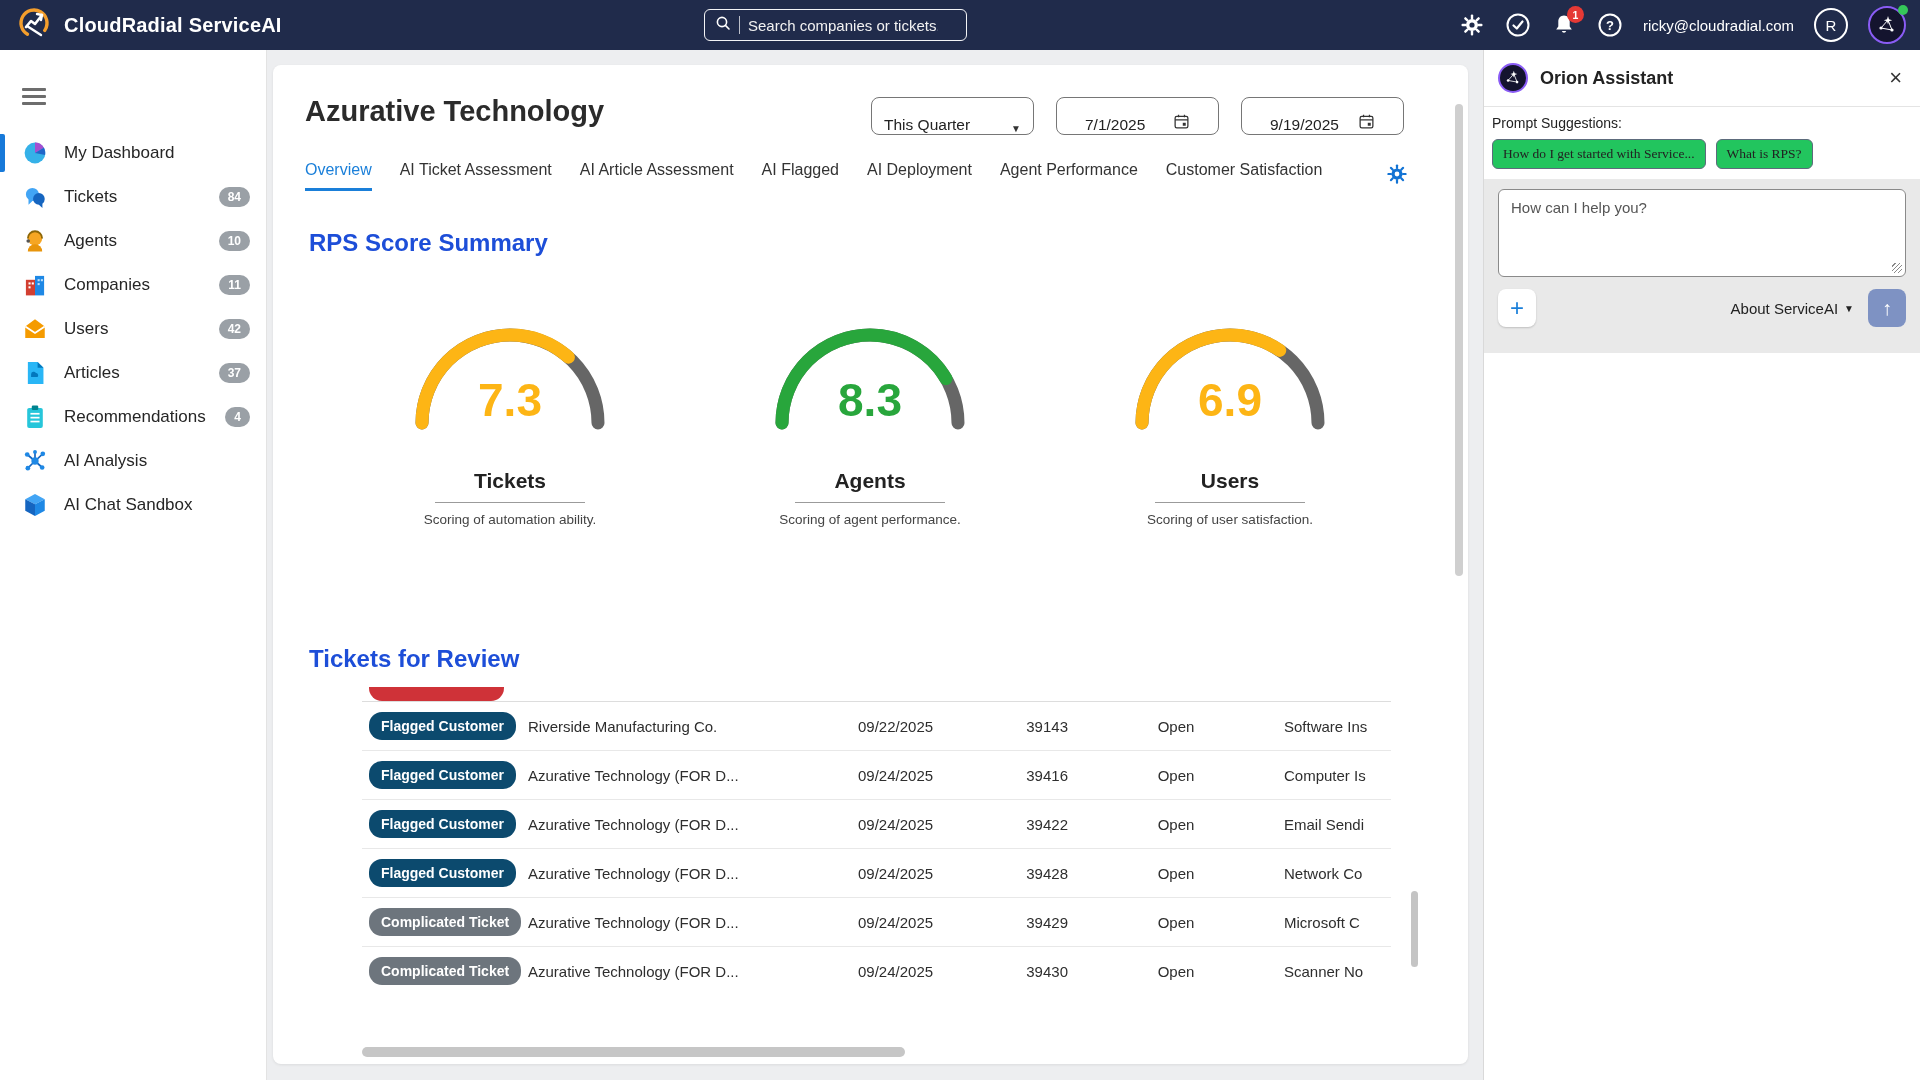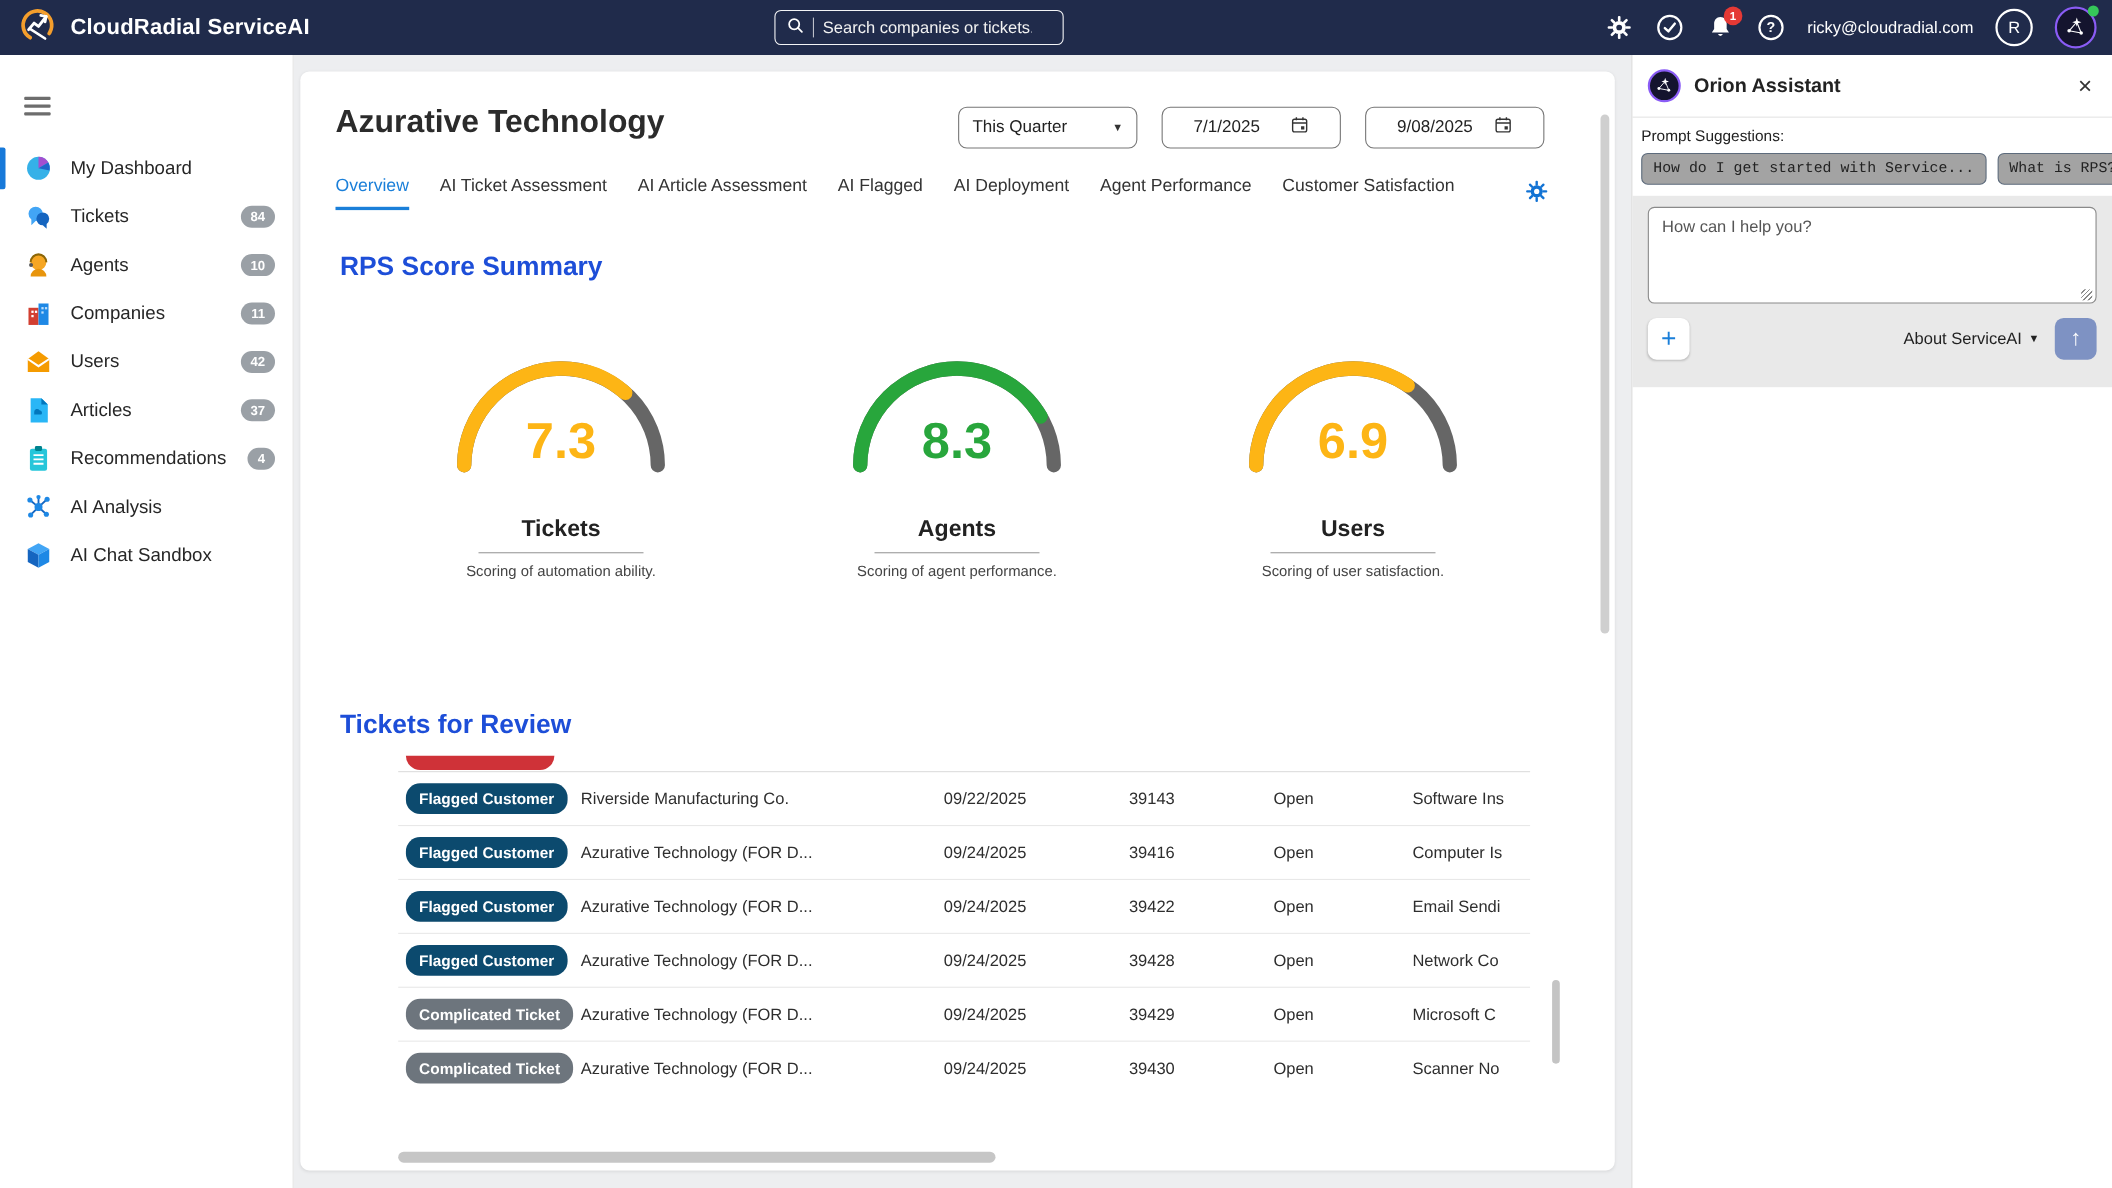--- a/index.html
+++ b/index.html
@@ -33,21 +33,21 @@
   .side-item .ic { width:26px; height:26px; flex:0 0 auto; }
   .side-item .lbl { font-size:17px; color:#262626; flex:1; }
   .side-badge { background:#9aa0a6; color:#fff; font-size:12px; font-weight:bold; border-radius:11px; padding:3px 9px; min-width:24px; text-align:center; }
 
   
   .main { flex:1; padding:15px 15px 16px 6px; }
   .card { background:#fff; border-radius:8px; height:999px; position:relative; padding:30px 32px 0 32px; box-shadow:0 1px 3px rgba(0,0,0,.08); overflow:hidden; }
   .card-head { display:flex; align-items:flex-start; justify-content:space-between; }
   .page-title { font-size:29px; font-weight:bold; color:#2b2b2b; }
   .filters { display:flex; gap:22px; margin-right:32px; margin-top:2px; }
-  .sel,.datebox { height:38px; border:1px solid #767676; border-radius:8px; display:flex; align-items:center; font-size:15.5px; color:#222; background:#fff; cursor:pointer; }
+  .sel,.datebox { height:38px; border:1px solid #767676; border-radius:8px; display:flex; align-items:flex-end; font-size:15.5px; color:#222; background:#fff; cursor:pointer; }
   .sel { width:163px; padding:0 12px; justify-content:space-between; }
   .sel .car { font-size:10px; color:#333; }
   .datebox { width:163px; padding:0 28px; justify-content:space-between; }
 
   .tabs-row { display:flex; align-items:center; margin-top:26px; }
   .tabs { display:flex; gap:28px; flex:1; }
   .tab { font-size:16px; color:#333; padding-bottom:9px; border-bottom:3px solid transparent; cursor:pointer; }
   .tab.active { color:#1a7fd9; border-bottom-color:#1a7fd9; }
   .tab-gear { margin-right:28px; cursor:pointer; }
 
@@ -84,21 +84,21 @@
   
   .assistant { width:437px; background:#fff; border-left:1px solid #d9d9d9; display:flex; flex-direction:column; }
   .as-head { height:57px; display:flex; align-items:center; padding:0 18px 0 14px; border-bottom:1px solid #e4e4e4; gap:12px; }
   .as-avatar { width:30px; height:30px; border-radius:50%; background:#14142e; border:2px solid #8a5cf5; display:flex; align-items:center; justify-content:center; }
   .as-title { font-size:18px; font-weight:bold; color:#222; flex:1; }
   .as-close { font-size:22px; color:#333; cursor:pointer; line-height:1; }
   .chat-box { margin:6px 8px 0 6px; border:1px solid #c9c9c9; border-radius:8px; flex:1; padding:16px; font-size:15px; color:#262626; line-height:1.55; }
   .sug-block { padding:8px 8px 10px 8px; }
   .sug-label { font-size:14px; color:#222; margin-bottom:8px; }
   .sug-row { display:flex; gap:10px; }
-  .sug-btn { border:1.5px solid #5d6b7c; border-radius:6px; background:#a3a3a3; font-size:13.5px; color:#222; padding:6px 10px; cursor:pointer; font-family:Liberation Mono, monospace; white-space:nowrap; }
+  .sug-btn { border:1.5px solid #5d6b7c; border-radius:6px; background:#22c55e; font-size:13.5px; color:#222; padding:6px 10px; cursor:pointer; font-family:Liberation Serif, serif; white-space:nowrap; }
   .composer { background:#e9e9e9; padding:10px 14px 12px 14px; height:174px; }
   .ta-wrap { position:relative; }
   .composer textarea { width:100%; height:88px; border:1px solid #8a8a8a; border-radius:6px; resize:none; padding:9px 12px; font-size:15px; font-family:inherit; color:#222; outline:none; }
   .composer textarea::placeholder { color:#555; opacity:1; }
   .rsz { position:absolute; right:4px; bottom:8px; width:10px; height:10px; background:repeating-linear-gradient(135deg,transparent 0 2px,#8a8a8a 2px 3px); }
   .comp-row { display:flex; align-items:center; margin-top:8px; gap:14px; }
   .plus-btn { width:38px; height:38px; background:#fff; border:none; border-radius:8px; box-shadow:0 1px 2px rgba(0,0,0,.18); color:#1a7fd9; font-size:24px; cursor:pointer; line-height:1; }
   .about-dd { margin-left:auto; font-size:15px; color:#222; cursor:pointer; display:flex; align-items:center; gap:6px; }
   .about-dd .car { font-size:10px; }
   .send-btn { width:38px; height:38px; background:#7e92c3; border:none; border-radius:8px; color:#fff; font-size:20px; cursor:pointer; line-height:1; }
@@ -307,21 +307,21 @@
               <span>7/1/2025</span>
               <span><svg width="17" height="17" viewBox="0 0 20 20">
                     <rect x="2.5" y="4" width="15" height="13.5" rx="2" fill="none" stroke="#333" stroke-width="1.5"></rect>
                     <line x1="2.5" y1="8" x2="17.5" y2="8" stroke="#333" stroke-width="1.5"></line>
                     <line x1="6.5" y1="2" x2="6.5" y2="5" stroke="#333" stroke-width="1.5"></line>
                     <line x1="13.5" y1="2" x2="13.5" y2="5" stroke="#333" stroke-width="1.5"></line>
                     <rect x="11.5" y="11.5" width="3.5" height="3.5" fill="#333"></rect>
                   </svg></span>
             </div>
             <div class="datebox">
-              <span>9/08/2025</span>
+              <span>9/19/2025</span>
               <span><svg width="17" height="17" viewBox="0 0 20 20">
                     <rect x="2.5" y="4" width="15" height="13.5" rx="2" fill="none" stroke="#333" stroke-width="1.5"></rect>
                     <line x1="2.5" y1="8" x2="17.5" y2="8" stroke="#333" stroke-width="1.5"></line>
                     <line x1="6.5" y1="2" x2="6.5" y2="5" stroke="#333" stroke-width="1.5"></line>
                     <line x1="13.5" y1="2" x2="13.5" y2="5" stroke="#333" stroke-width="1.5"></line>
                     <rect x="11.5" y="11.5" width="3.5" height="3.5" fill="#333"></rect>
                   </svg></span>
             </div>
           </div>
         </div>

